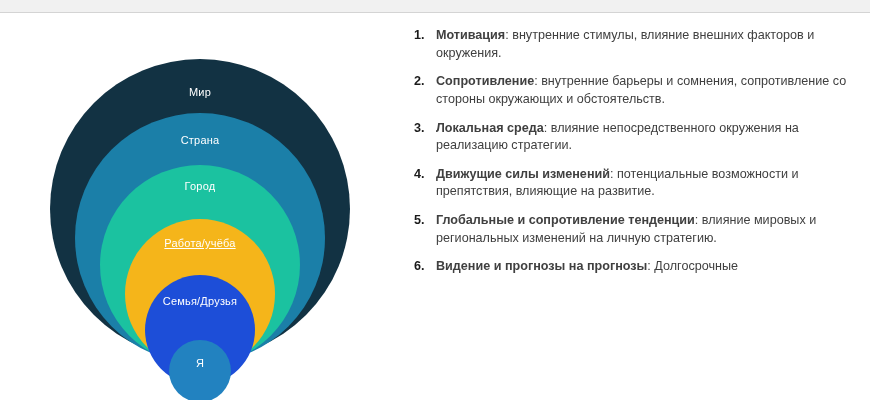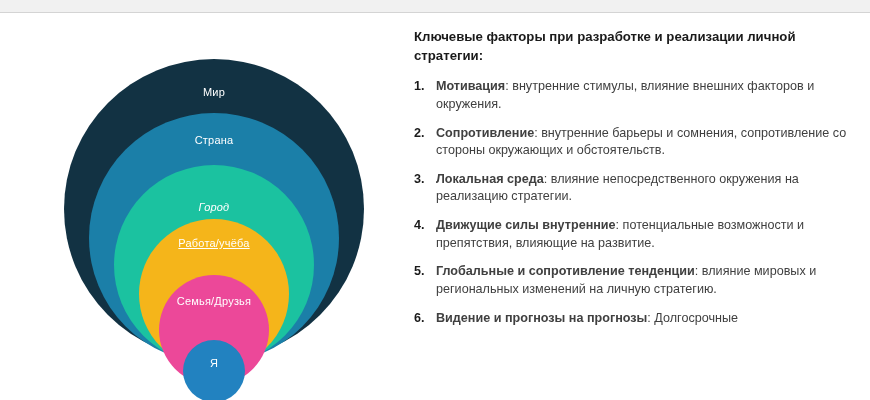--- a/index.html
+++ b/index.html
@@ -32,21 +32,20 @@
     background: #ffffff;
   }
 
   
   .diagram {
     position: absolute;
     left: 0;
     top: 0;
     width: 400px;
     height: 272px;
-    padding-left: 28px;
   }
   .ring {
     position: absolute;
     border-radius: 50%;
     left: 50%;
     transform: translateX(-50%);
     display: block;
   }
   .ring-label {
     position: absolute;
@@ -112,55 +111,54 @@
 
     <div class="ring" style="top:46px; width:300px; height:300px; background:#123243;">
       <div class="ring-label" style="top:27px;">Мир</div>
     </div>
 
     <div class="ring" style="top:100px; width:250px; height:250px; background:#1b7fa8;">
       <div class="ring-label" style="top:21px;">Страна</div>
     </div>
 
     <div class="ring" style="top:152px; width:200px; height:200px; background:#1bc2a0;">
-      <div class="ring-label" style="top:36px;font-style:italic;">Город</div>
+      <div class="ring-label" style="top:15px;">Город</div>
     </div>
 
     <div class="ring" style="top:206px; width:150px; height:150px; background:#f5b51a;">
       <div class="ring-label" style="top:18px;text-decoration:underline;">Работа/учёба</div>
     </div>
 
-    <div class="ring" style="top:262px; width:110px; height:110px; background:#ec4899;">
+    <div class="ring" style="top:262px; width:110px; height:110px; background:#1d4ed8;">
       <div class="ring-label" style="top:20px;">Семья/Друзья</div>
     </div>
 
     <div class="ring" style="top:327px; width:62px; height:62px; background:#2282c0;">
       <div class="ring-label" style="top:17px;">Я</div>
     </div>
   </div>
 
   <div class="content">
-    <div class="content-heading">Ключевые факторы при разработке и реализации личной стратегии:</div>
 
     <ul class="list">
       <li class="list-item">
         <span class="item-num">1.</span>
         <span class="item-body"><b>Мотивация</b><span>: </span><span>внутренние стимулы, влияние внешних факторов и окружения.</span></span>
       </li>
       <li class="list-item">
         <span class="item-num">2.</span>
         <span class="item-body"><b>Сопротивление</b><span>: </span><span>внутренние барьеры и сомнения, сопротивление со стороны окружающих и обстоятельств.</span></span>
       </li>
       <li class="list-item">
         <span class="item-num">3.</span>
         <span class="item-body"><b>Локальная среда</b><span>:  </span><span>влияние непосредственного окружения на реализацию стратегии.</span></span>
       </li>
       <li class="list-item">
         <span class="item-num">4.</span>
-        <span class="item-body"><b>Движущие силы внутренние</b><span>: </span><span>потенциальные возможности и препятствия, влияющие на развитие.</span></span>
+        <span class="item-body"><b>Движущие силы изменений</b><span>: </span><span>потенциальные возможности и препятствия, влияющие на развитие.</span></span>
       </li>
       <li class="list-item">
         <span class="item-num">5.</span>
         <span class="item-body"><b>Глобальные и сопротивление тенденции</b><span>: </span><span>влияние мировых и региональных изменений на личную стратегию.</span></span>
       </li>
       <li class="list-item">
         <span class="item-num">6.</span>
         <span class="item-body"><b>Видение и прогнозы на прогнозы</b><span>: </span><span>Долгосрочные</span></span>
       </li>
     </ul>

